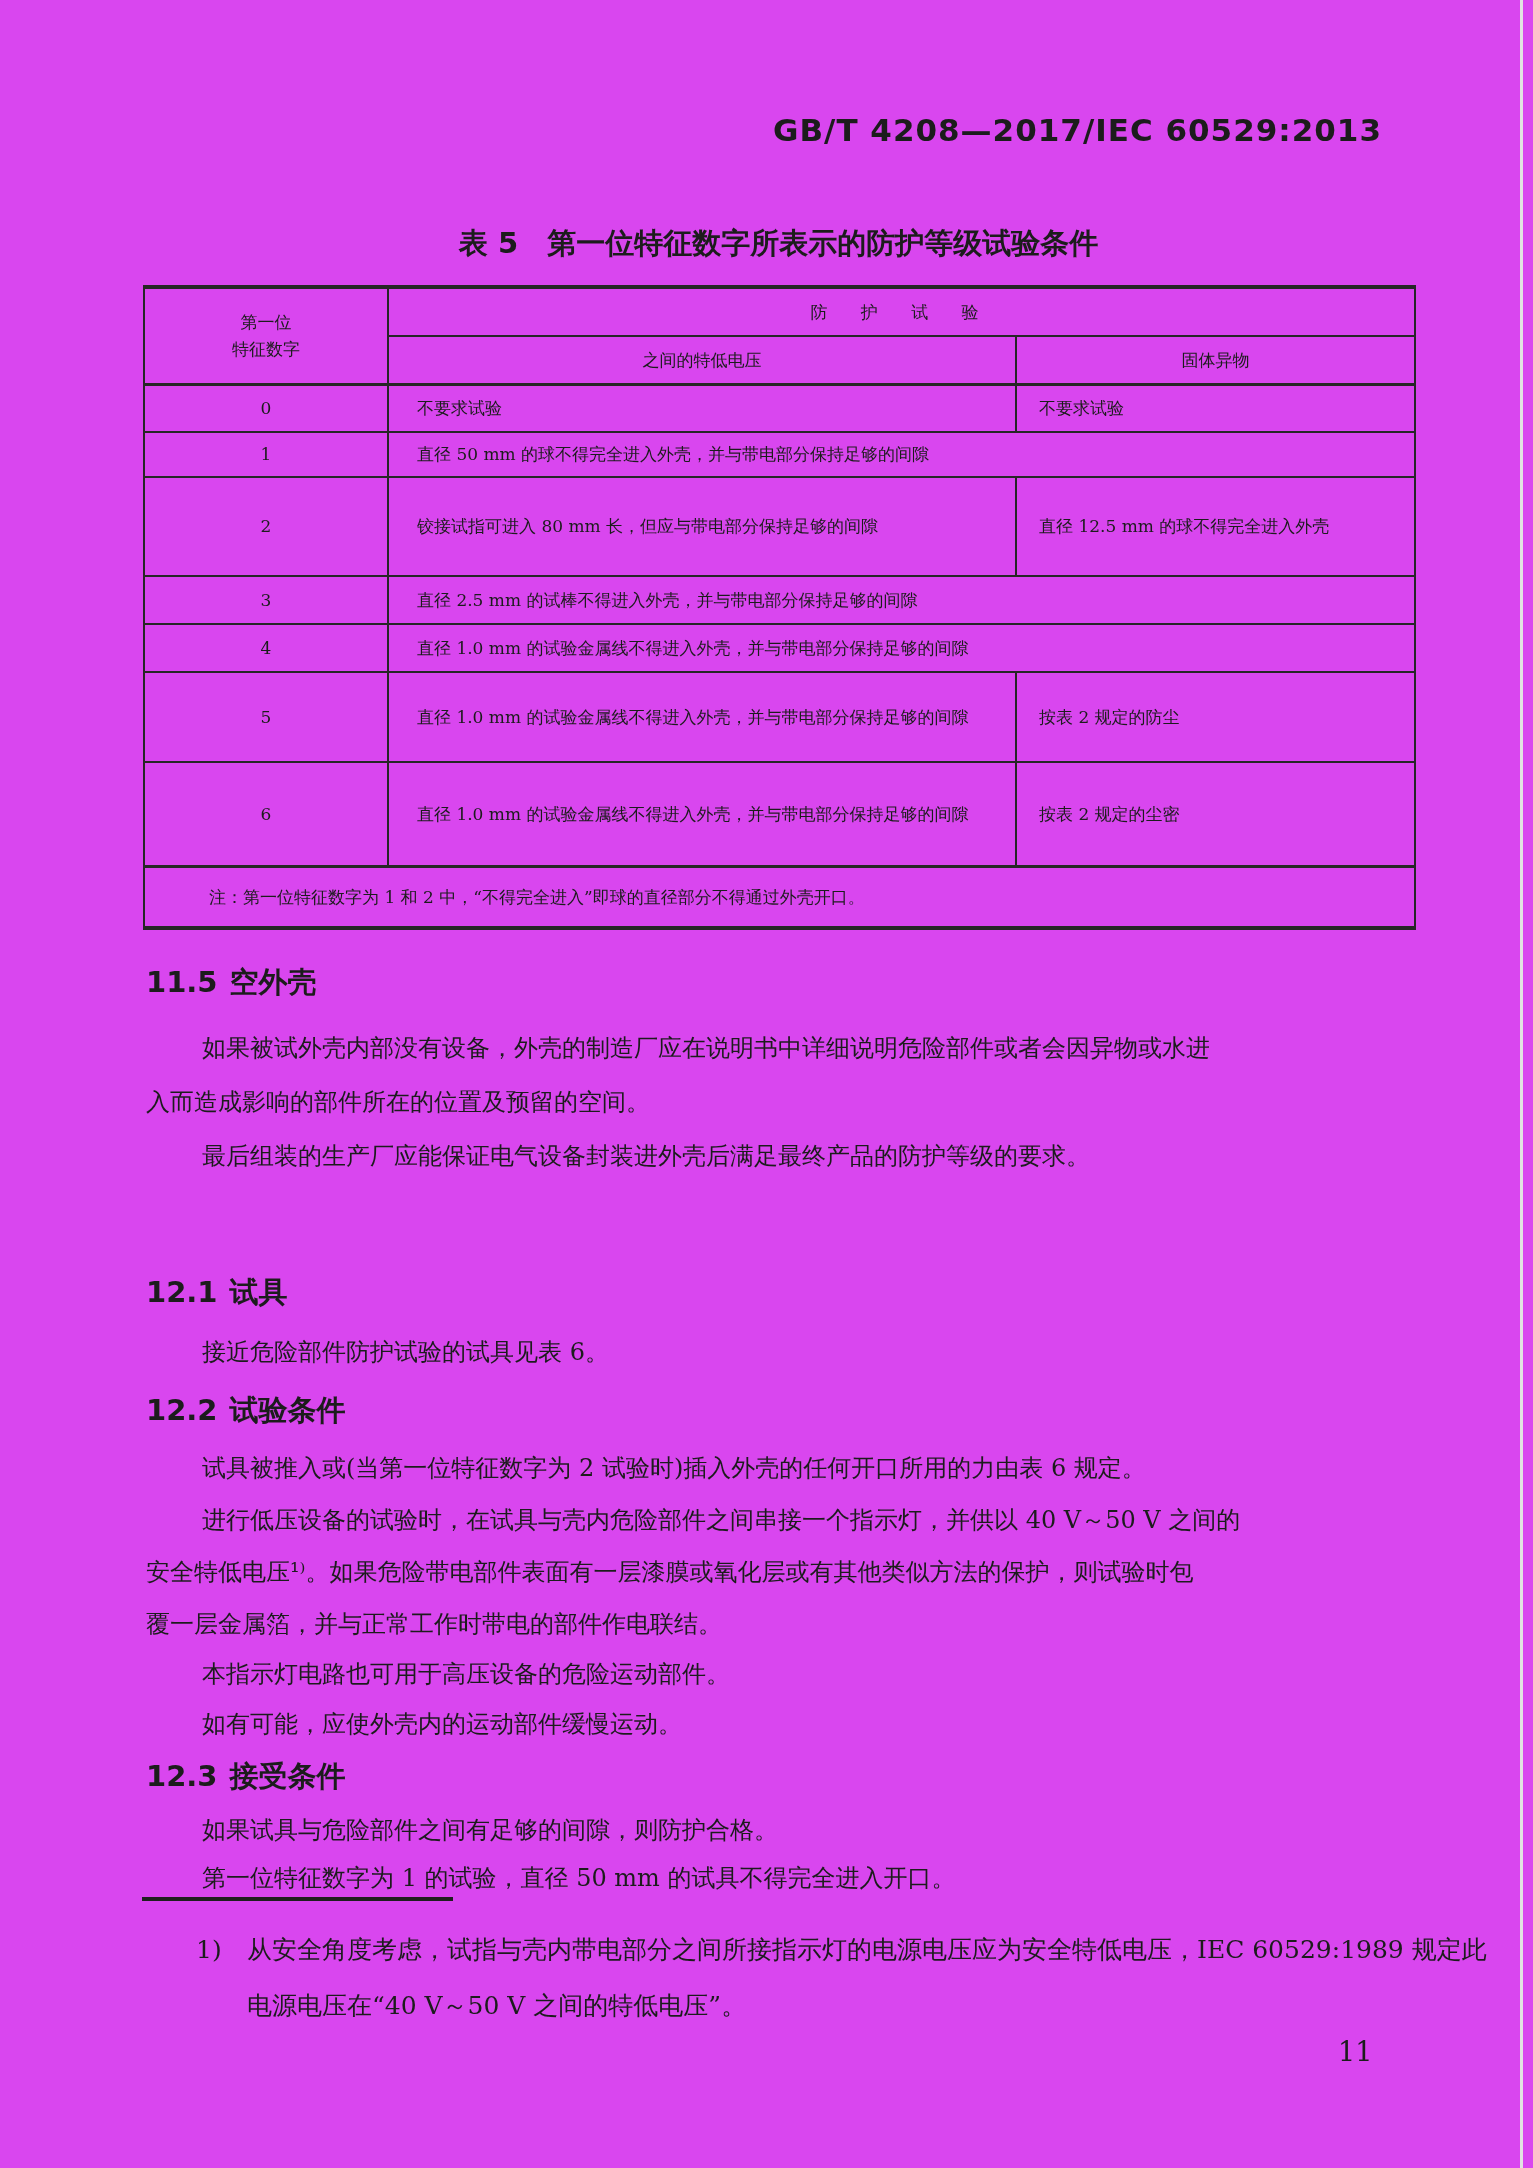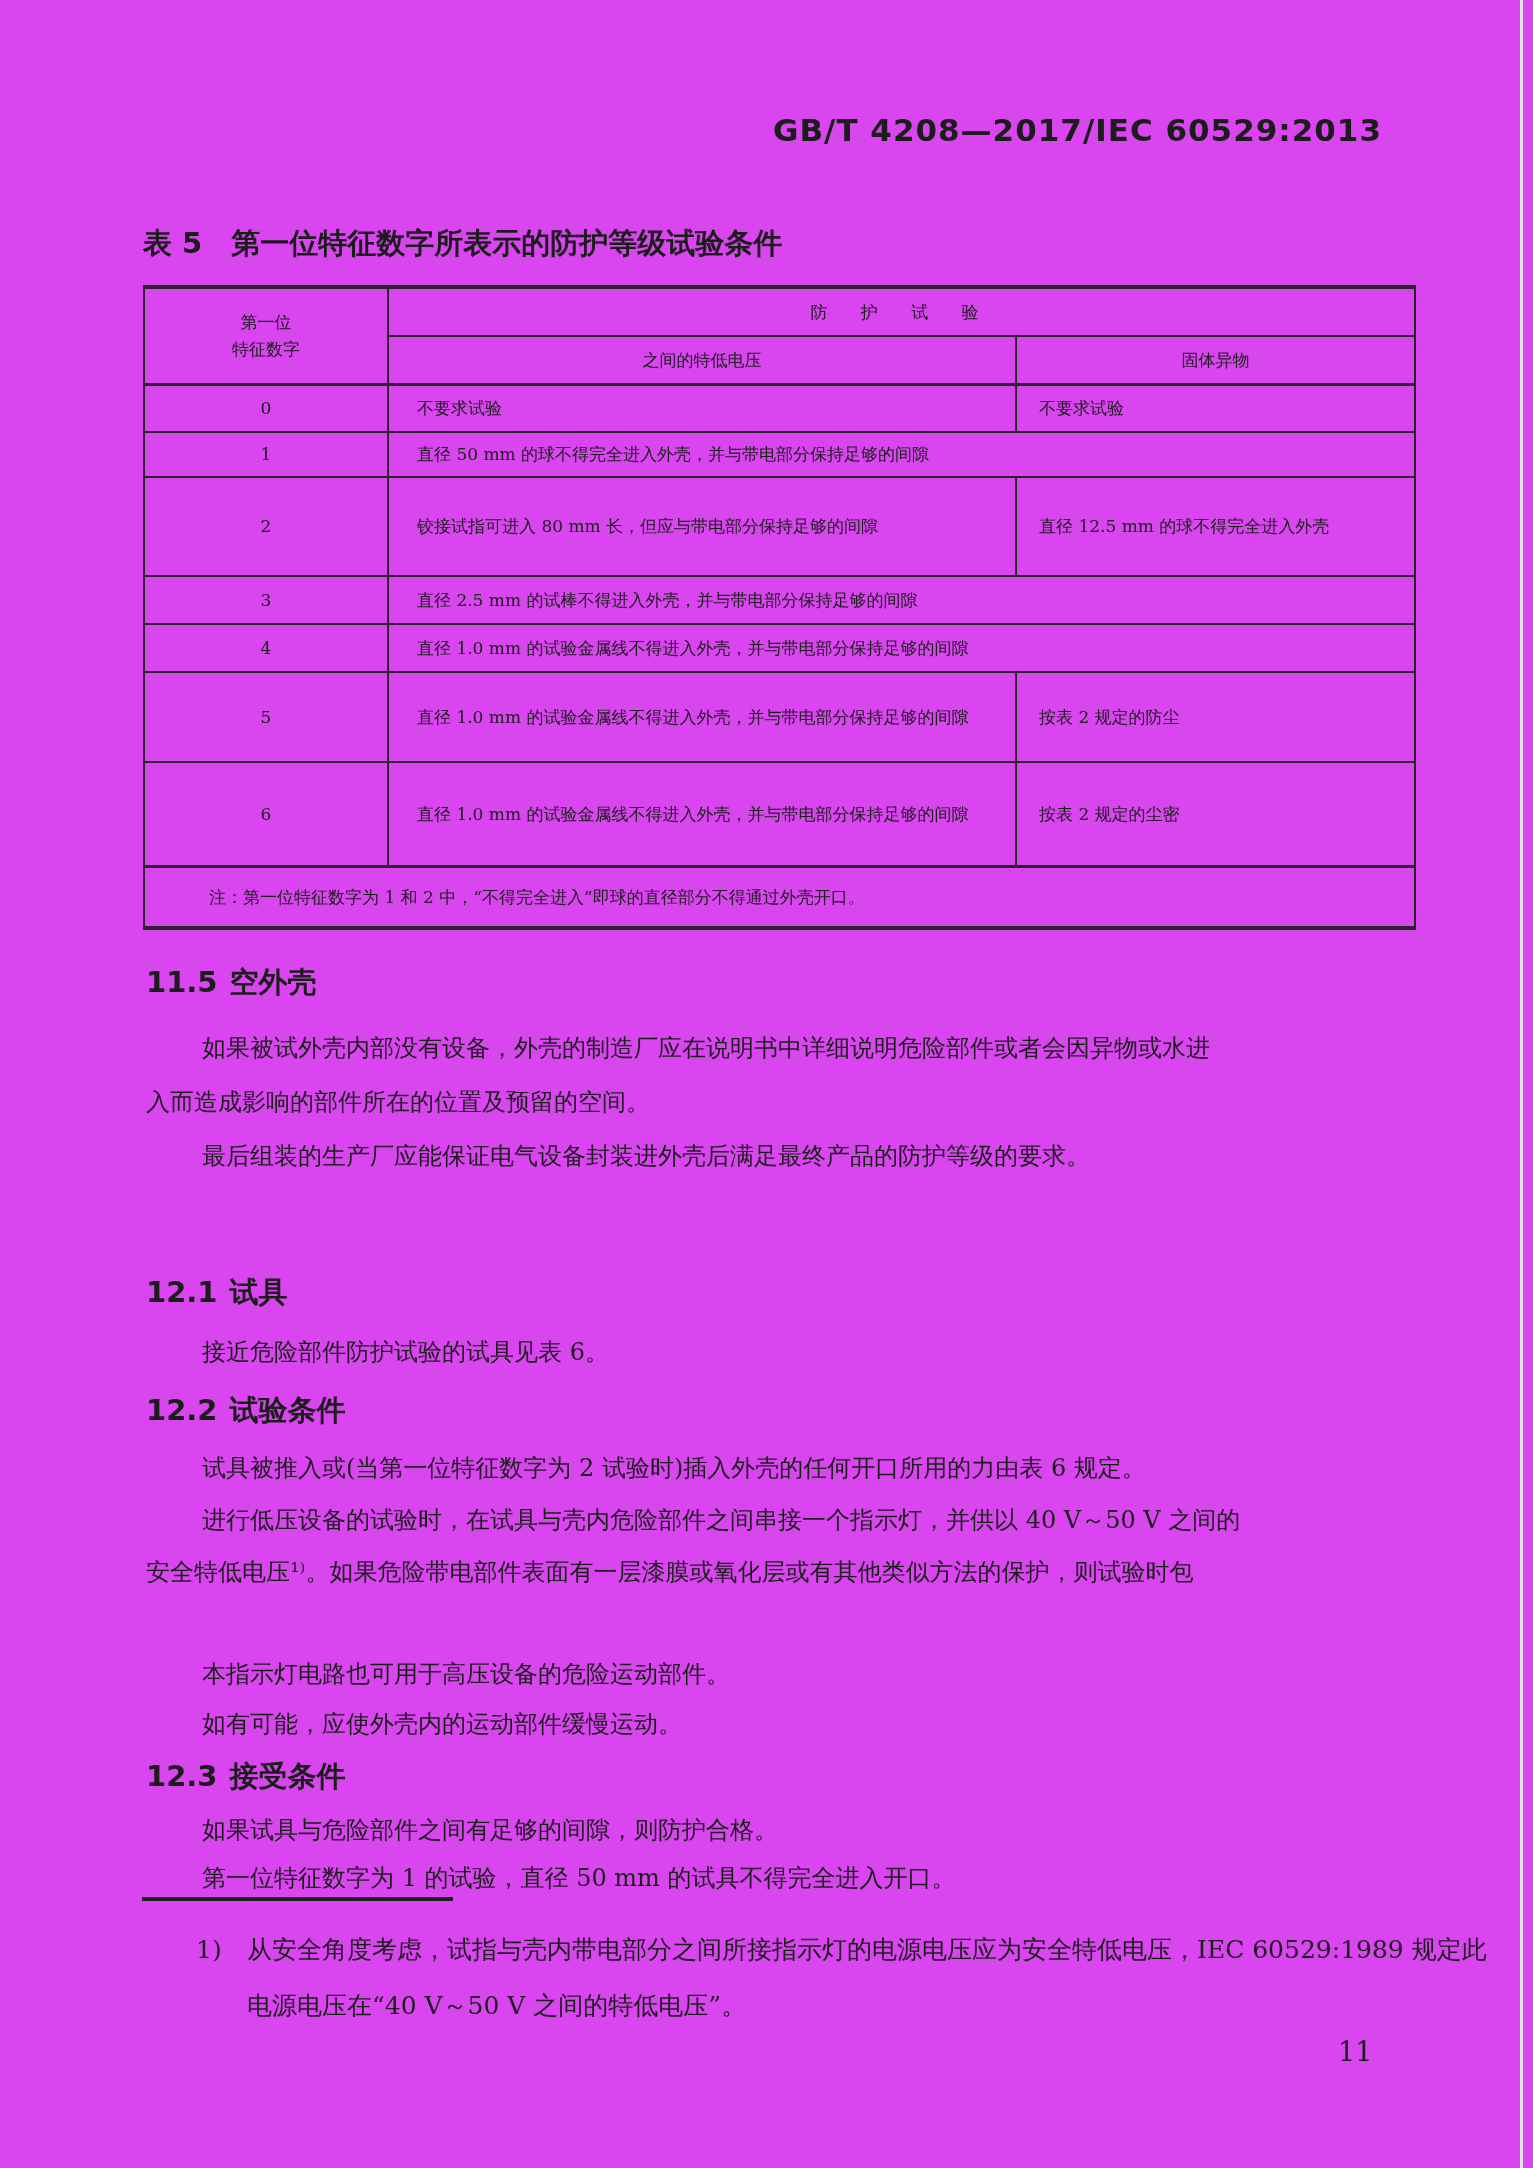--- a/index.html
+++ b/index.html
@@ -16,20 +16,21 @@
   .scan-line{position:absolute;left:1520px;top:0;width:3px;height:2168px;background:#e2e2e2;}
 
   .doc-header{
     position:absolute;top:112px;right:151px;
     font-family:"DejaVu Sans","Liberation Sans",sans-serif;
     font-weight:700;font-size:31px;letter-spacing:1px;white-space:nowrap;
   }
 
   .tbl-title{
     position:absolute;left:143px;top:224px;width:1271px;
+    text-align:center;
     font-family:"DejaVu Sans","Liberation Sans",sans-serif;
     font-weight:700;font-size:29px;white-space:nowrap;
   }
 
   table.t5{
     position:absolute;left:143px;top:285px;
     width:1271px;
     border-collapse:collapse;table-layout:fixed;
     font-size:17px;line-height:1.55;
   }
@@ -149,20 +150,21 @@
     <span class="sec-num">12.1</span><span>试具</span>
   </div>
   <div class="bodyline indent" style="top:1332px">接近危险部件防护试验的试具见表 6。</div>
 
   <div class="h-sec" style="top:1390px">
     <span class="sec-num">12.2</span><span>试验条件</span>
   </div>
   <div class="bodyline indent" style="top:1448px">试具被推入或(当第一位特征数字为 2 试验时)插入外壳的任何开口所用的力由表 6 规定。</div>
   <div class="bodyline indent" style="top:1500px">进行低压设备的试验时，在试具与壳内危险部件之间串接一个指示灯，并供以 40 V～50 V 之间的</div>
   <div class="bodyline" style="top:1552px">安全特低电压¹⁾。如果危险带电部件表面有一层漆膜或氧化层或有其他类似方法的保护，则试验时包</div>
+  <div class="bodyline" style="top:1604px">覆一层金属箔，并与正常工作时带电的部件作电联结。</div>
   <div class="bodyline indent" style="top:1654px">本指示灯电路也可用于高压设备的危险运动部件。</div>
   <div class="bodyline indent" style="top:1704px">如有可能，应使外壳内的运动部件缓慢运动。</div>
 
   <div class="h-sec" style="top:1756px">
     <span class="sec-num">12.3</span><span>接受条件</span>
   </div>
   <div class="bodyline indent" style="top:1810px">如果试具与危险部件之间有足够的间隙，则防护合格。</div>
   <div class="bodyline indent" style="top:1858px">第一位特征数字为 1 的试验，直径 50 mm 的试具不得完全进入开口。</div>
 
   <div class="fn-sep"></div>

